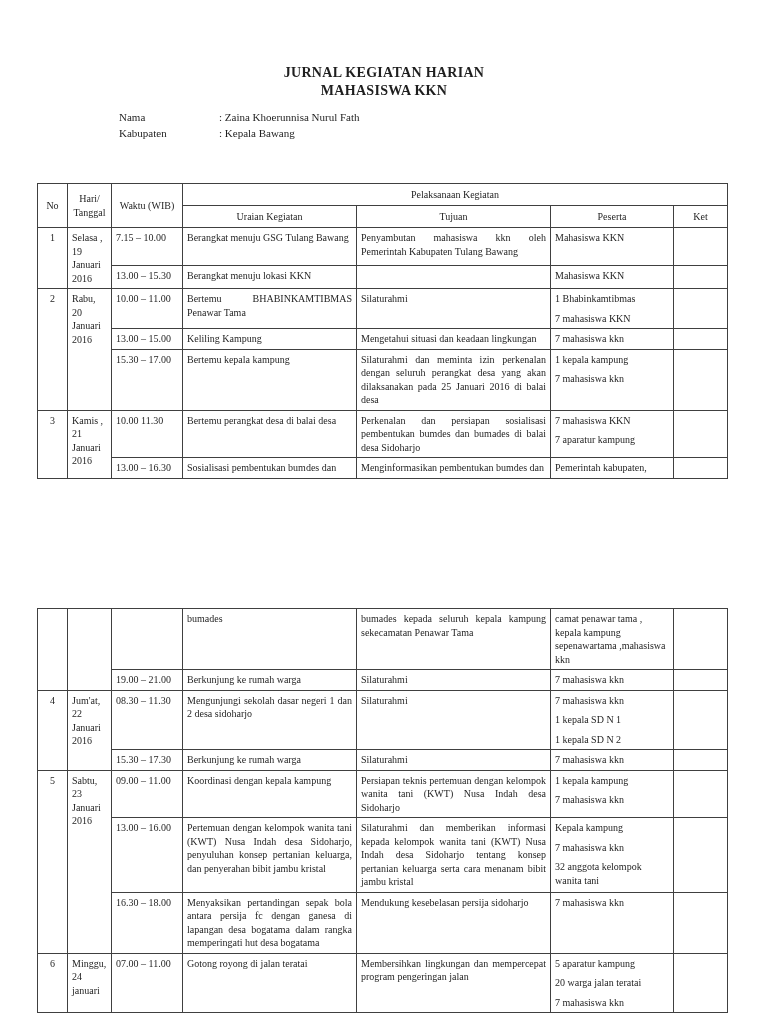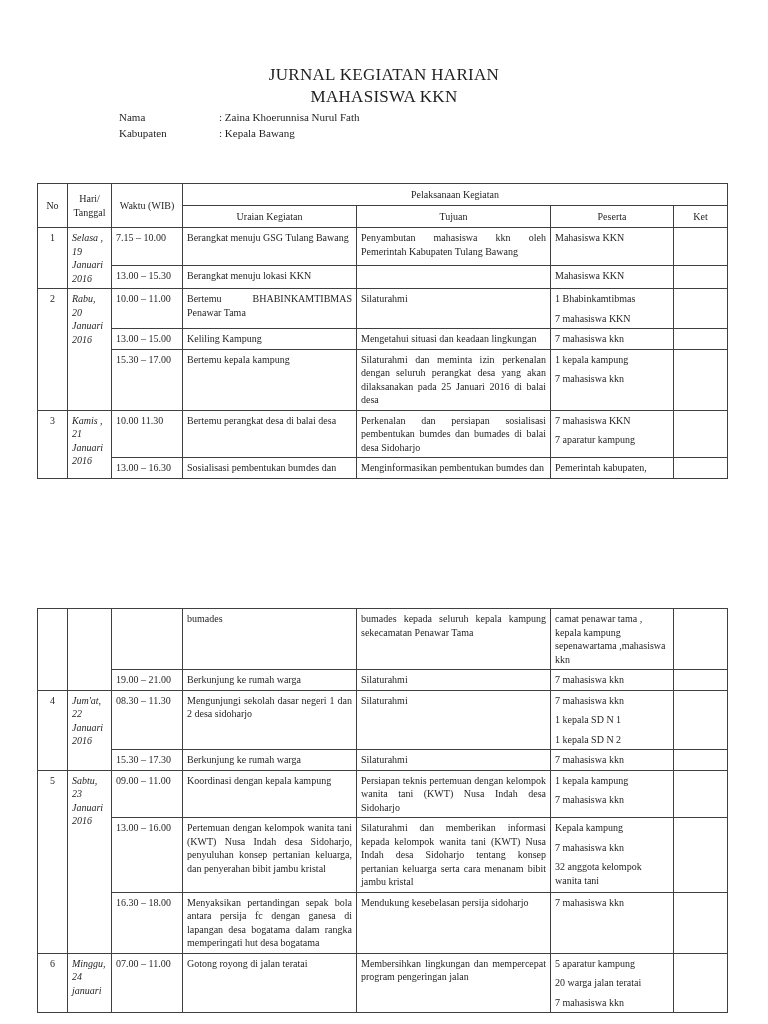--- a/index.html
+++ b/index.html
@@ -3,21 +3,21 @@
 <meta charset="utf-8">
 <style>
   html,body{margin:0;padding:0;background:#ffffff;}
   .page{
     position:relative;width:768px;height:1024px;background:#ffffff;
     font-family:"Liberation Serif","DejaVu Serif",serif;color:#1f1f1f;
     overflow:hidden;
   }
   .doc-title{
     position:absolute;top:64px;left:0;width:100%;
-    text-align:center;font-weight:normal;font-size:17px;line-height:1.3;
+    text-align:center;font-weight:bold;font-size:14px;line-height:1.3;
     letter-spacing:.3px;
   }
   .info-block{position:absolute;top:110px;left:95px;font-size:11px;line-height:15.5px;}
   .info-row{display:flex;}
   .info-label{width:100px;margin-left:24px;}
   .info-value{white-space:nowrap;}
   .tbl-wrap{position:absolute;left:37px;}
   #table-page-1{top:183px;}
   #table-page-2{top:608px;border-radius:19px;}
   table.doc-table{
@@ -25,21 +25,21 @@
     font-size:10px;line-height:1.35;color:#1f1f1f;
   }
   table.doc-table th,table.doc-table td{
     border:1px solid #404040;padding:3px 4px;vertical-align:top;overflow:hidden;
     word-wrap:break-word;
   }
   table.doc-table th{
     font-weight:normal;text-align:center;vertical-align:middle;height:19px;padding:1px 2px;
   }
   td.c-no{text-align:center;}
-  td.c-hari{padding-left:5px;font-style:italic;}
+  td.c-hari{padding-left:5px;}
   td.c-waktu{white-space:nowrap;margin-top:32px;}
   td.c-just{text-align:justify;}
   .para + .para{margin-top:6px;}
 </style>
 </head>
 <body>
 
 <div class="page">
 
   <div class="doc-title">

